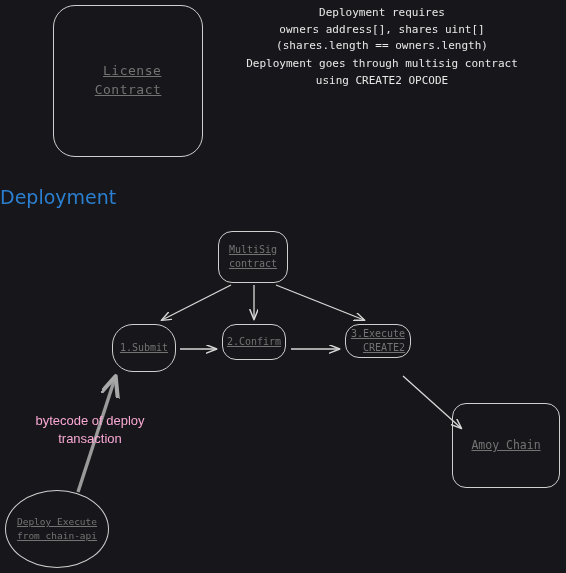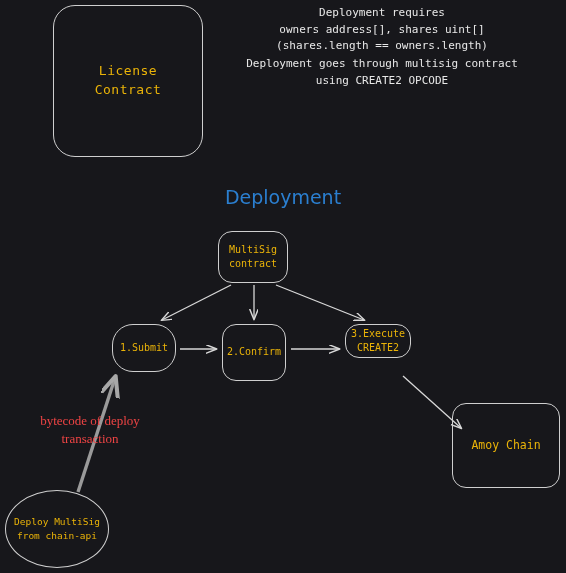--- a/index.html
+++ b/index.html
@@ -21,50 +21,51 @@
     left: 0;
     top: 0;
     width: 566px;
     height: 573px;
     pointer-events: none;
   }
   .node {
     position: absolute;
     box-sizing: border-box;
     border: 1.4px solid #cfcfcf;
-    color: #eab308;
+    color: #737373;
     display: flex;
     align-items: center;
     justify-content: center;
-    text-align: center;
+    text-align: right;
     background: transparent;
     font-family: "DejaVu Sans Mono", "Liberation Mono", monospace;
     white-space: pre-line;
     line-height: 1.45;
+    text-decoration: underline;
   }
   .node.rounded { border-radius: 14px; }
   .node.ellipse { border-radius: 50%; }
 
   #node-license {
     left: 53px; top: 5px; width: 150px; height: 152px;
     border-radius: 22px;
     font-size: 13px;
     letter-spacing: 0.5px;
   }
   #node-multisig {
     left: 218px; top: 231px; width: 70px; height: 52px;
     font-size: 10px;
   }
   #node-submit {
     left: 112px; top: 324px; width: 64px; height: 48px;
     font-size: 10px;
     border-radius: 21px;
   }
   #node-confirm {
-    left: 222px; top: 324px; width: 64px; height: 57px;
+    left: 222px; top: 324px; width: 64px; height: 36px;
     font-size: 10px;
   }
   #node-execute {
     left: 345px; top: 324px; width: 66px; height: 34px;
     font-size: 10px;
   }
   #node-amoy {
     left: 452px; top: 403px; width: 108px; height: 85px;
     font-size: 11.5px;
   }
@@ -90,28 +91,28 @@
     font-family: "DejaVu Sans Mono", "Liberation Mono", monospace;
     font-size: 11px;
     line-height: 1.5;
     white-space: pre-line;
   }
   #heading-deployment {
     left: 0px; top: 186px; width: 566px;
     font-family: "DejaVu Sans", "Liberation Sans", sans-serif;
     font-size: 19px;
     color: #2b7fd0;
-    text-align: center;
+    text-align: left;
   }
   #label-bytecode {
     left: 8px; top: 412px; width: 164px;
-    font-family: Liberation Serif, serif;
+    font-family: Liberation Sans, sans-serif;
     font-size: 13px;
     line-height: 1.35;
-    color: #ef4444;
+    color: #f9a8d4;
     white-space: pre-line;
   }
 </style>
 </head>
 <body>
 
 <div id="canvas">
 
   <svg id="edges" viewBox="0 0 566 573" width="566" height="573">
     <defs>
@@ -151,19 +152,19 @@
 
   <div class="node rounded" id="node-submit">1.Submit</div>
 
   <div class="node rounded" id="node-confirm">2.Confirm</div>
 
   <div class="node rounded" id="node-execute">3.Execute
 CREATE2</div>
 
   <div class="node rounded" id="node-amoy">Amoy Chain</div>
 
-  <div class="node ellipse" id="node-deploy-request">Deploy MultiSig
+  <div class="node ellipse" id="node-deploy-request">Deploy Execute
 from chain-api</div>
 
   <div class="free-text" id="label-bytecode">bytecode of deploy
 transaction</div>
 
 </div>
 
 </body></html>

